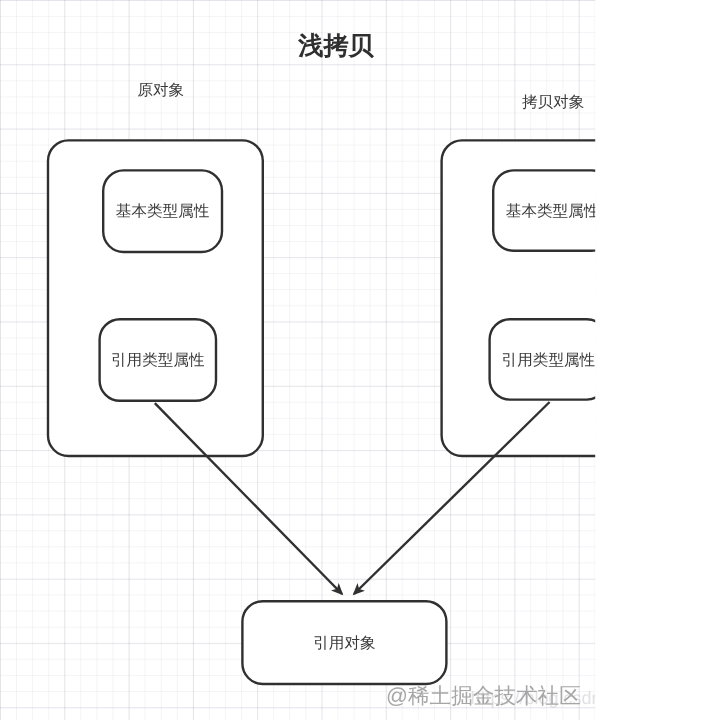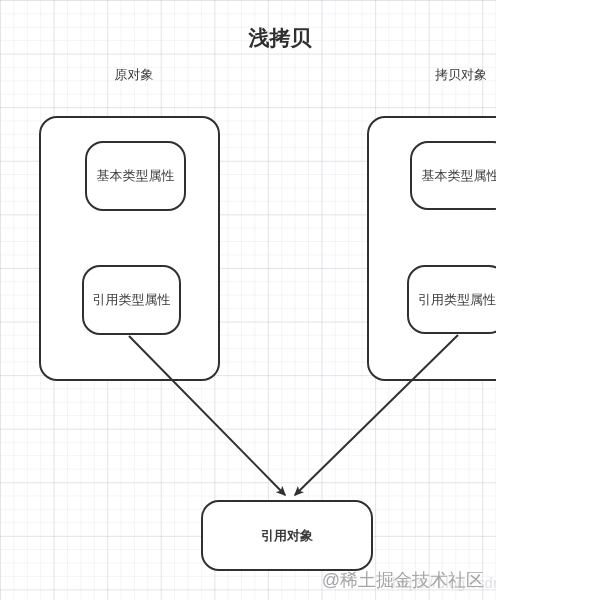--- a/index.html
+++ b/index.html
@@ -29,21 +29,21 @@
     font-weight: bold;
     color: #2f2f2f;
   }
   .group-label {
     position: absolute;
     font-size: 13px;
     text-align: center;
     color: #3a3a3a;
   }
   .label-original { left: 39px;  top: 66px; width: 190px; }
-  .label-copy     { left: 367px; top: 66px; width: 188px; }
+  .label-copy     { left: 367px; top: 76px; width: 188px; }
   .box {
     position: absolute;
     box-sizing: border-box;
     background: #ffffff;
     border: 2px solid #303030;
     border-radius: 18px;
   }
   .outer-left  { left: 39px;  top: 116px; width: 181px; height: 265px; }
   .outer-right { left: 367px; top: 116px; width: 180px; height: 265px; }
   .inner {
@@ -55,21 +55,20 @@
     text-align: center;
   }
   .inner-l1 { left: 85px;  top: 141px; width: 101px; height: 70px; }
   .inner-l2 { left: 82px;  top: 265px; width: 99px;  height: 70px; }
   .inner-r1 { left: 410px; top: 141px; width: 101px; height: 69px; }
   .inner-r2 { left: 407px; top: 265px; width: 100px; height: 69px; }
   .box-shared {
     left: 201px; top: 500px; width: 172px; height: 71px;
     display: flex; align-items: center; justify-content: center;
     font-size: 13px;
-    font-weight: bold;
   }
   .edges {
     position: absolute;
     left: 0; top: 0;
     width: 602px; height: 600px;
     pointer-events: none;
   }
   .watermark-url {
     position: absolute;
     left: 392px; top: 574px;

